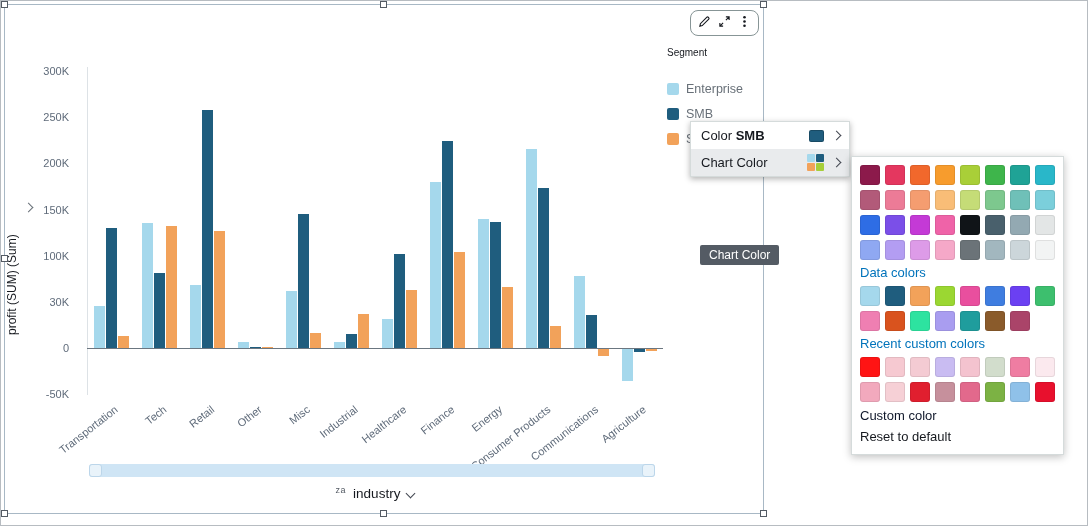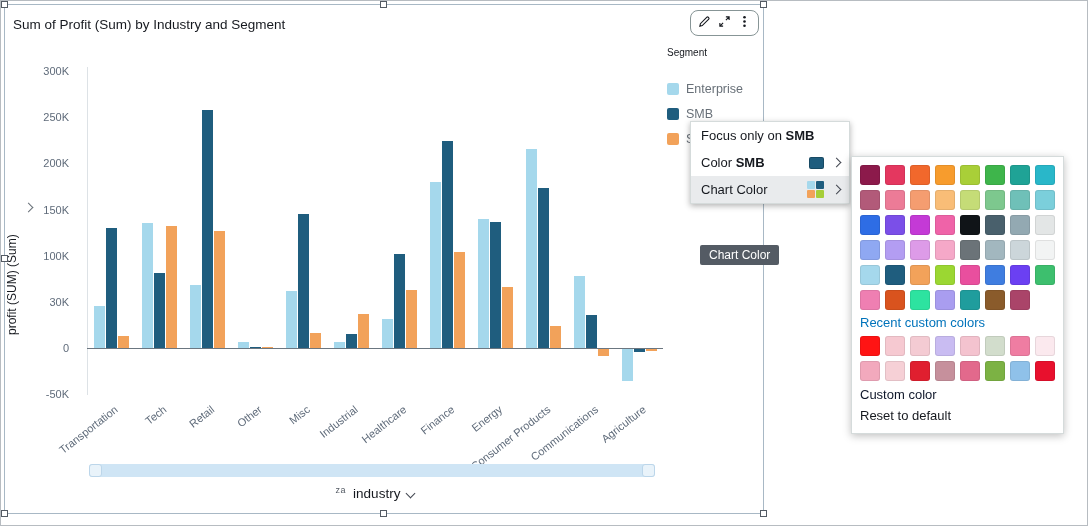--- a/index.html
+++ b/index.html
@@ -82,21 +82,20 @@
   <div id="widget">
     <span class="handle h-tl"></span>
     <span class="handle h-tm"></span>
     <span class="handle h-tr"></span>
     <span class="handle h-ml"></span>
     <span class="handle h-mr"></span>
     <span class="handle h-bl"></span>
     <span class="handle h-bm"></span>
     <span class="handle h-br"></span>
 
-    <div id="viz-title">Sum of Profit (Sum) by Industry and Segment</div>
 
     <div id="toolbar">
       <button class="tb-btn">
         <span>
           <svg width="13" height="13" viewBox="0 0 14 14">
               <path d="M2 12 L2.6 9.4 L9.6 2.4 a1 1 0 0 1 1.4 0 l0.6 0.6 a1 1 0 0 1 0 1.4 L4.6 11.4 Z" fill="none" stroke="#16191f" stroke-width="1.2"></path>
             </svg>
         </span>
       </button>
       <button class="tb-btn">
@@ -236,23 +235,20 @@
 
     <div id="x-control">
       <span class="sort-glyph">za</span>
       <span id="x-label">industry</span>
       <span class="chev d"></span>
     </div>
   </div>
 
   <div id="context-menu">
       <div class="menu-item">
-        <span class="mi-label">Focus only on <b>SMB</b></span>
-      </div>
-      <div class="menu-item">
         <span class="mi-label">Color <b>SMB</b></span>
         <span class="mi-swatch" style="background: rgb(31, 93, 126);"></span>
         <span class="chev r"></span>
       </div>
       <div class="menu-item hl">
         <span class="mi-label">Chart Color</span>
         <span class="mi-grid">
           <span class="mi-cell" style="background: rgb(165, 216, 236);"></span>
           <span class="mi-cell" style="background: rgb(31, 93, 126);"></span>
           <span class="mi-cell" style="background: rgb(242, 162, 90);"></span>
@@ -300,20 +296,21 @@
           <span class="swatch" style="background: rgb(143, 168, 242);"></span>
           <span class="swatch" style="background: rgb(179, 157, 242);"></span>
           <span class="swatch" style="background: rgb(221, 155, 232);"></span>
           <span class="swatch" style="background: rgb(245, 168, 200);"></span>
           <span class="swatch" style="background: rgb(107, 115, 120);"></span>
           <span class="swatch" style="background: rgb(162, 183, 191);"></span>
           <span class="swatch" style="background: rgb(204, 214, 218);"></span>
           <span class="swatch" style="background: rgb(242, 244, 244);"></span>
         </div>
       </div>
+    <div class="panel-label">Data colors</div>
     <div id="data-colors-grid">
         <div class="swatch-row">
           <span class="swatch" style="background: rgb(165, 216, 236);"></span>
           <span class="swatch" style="background: rgb(31, 93, 126);"></span>
           <span class="swatch" style="background: rgb(242, 162, 90);"></span>
           <span class="swatch" style="background: rgb(155, 215, 50);"></span>
           <span class="swatch" style="background: rgb(233, 79, 158);"></span>
           <span class="swatch" style="background: rgb(63, 125, 224);"></span>
           <span class="swatch" style="background: rgb(107, 64, 242);"></span>
           <span class="swatch" style="background: rgb(61, 191, 110);"></span>

